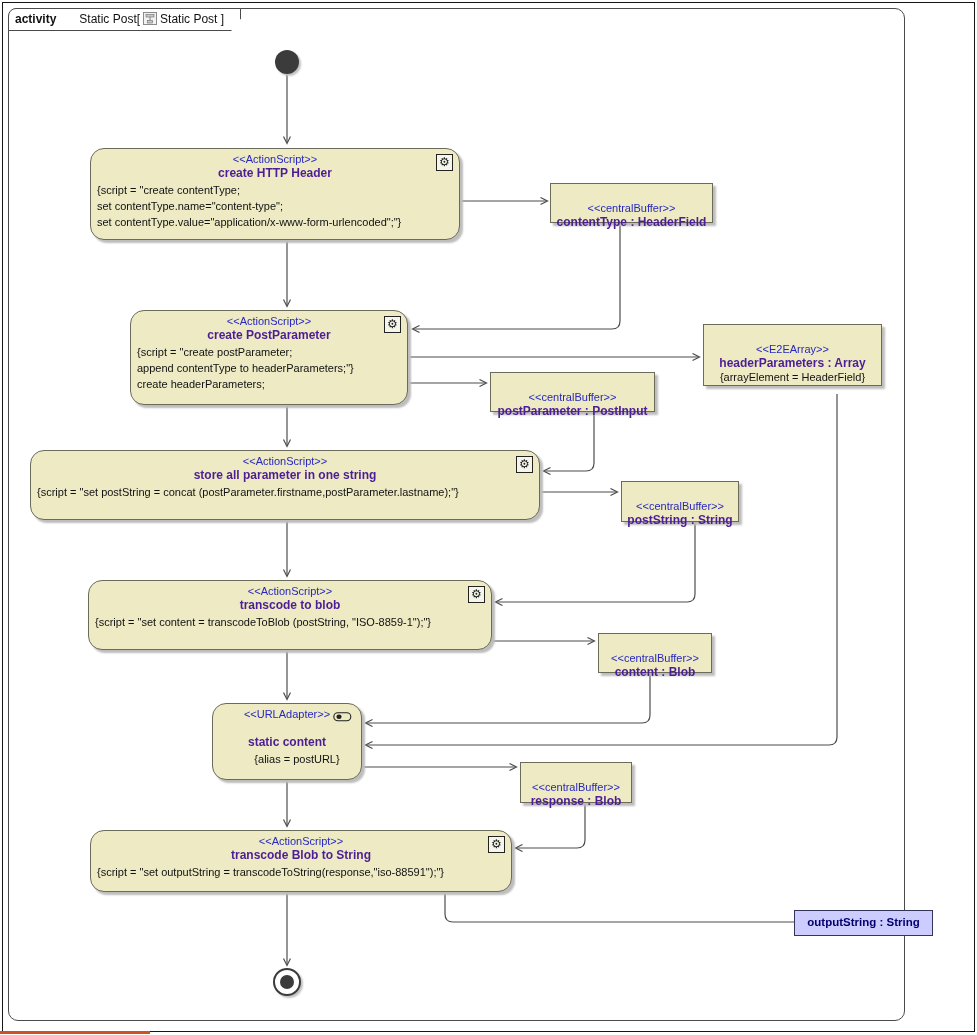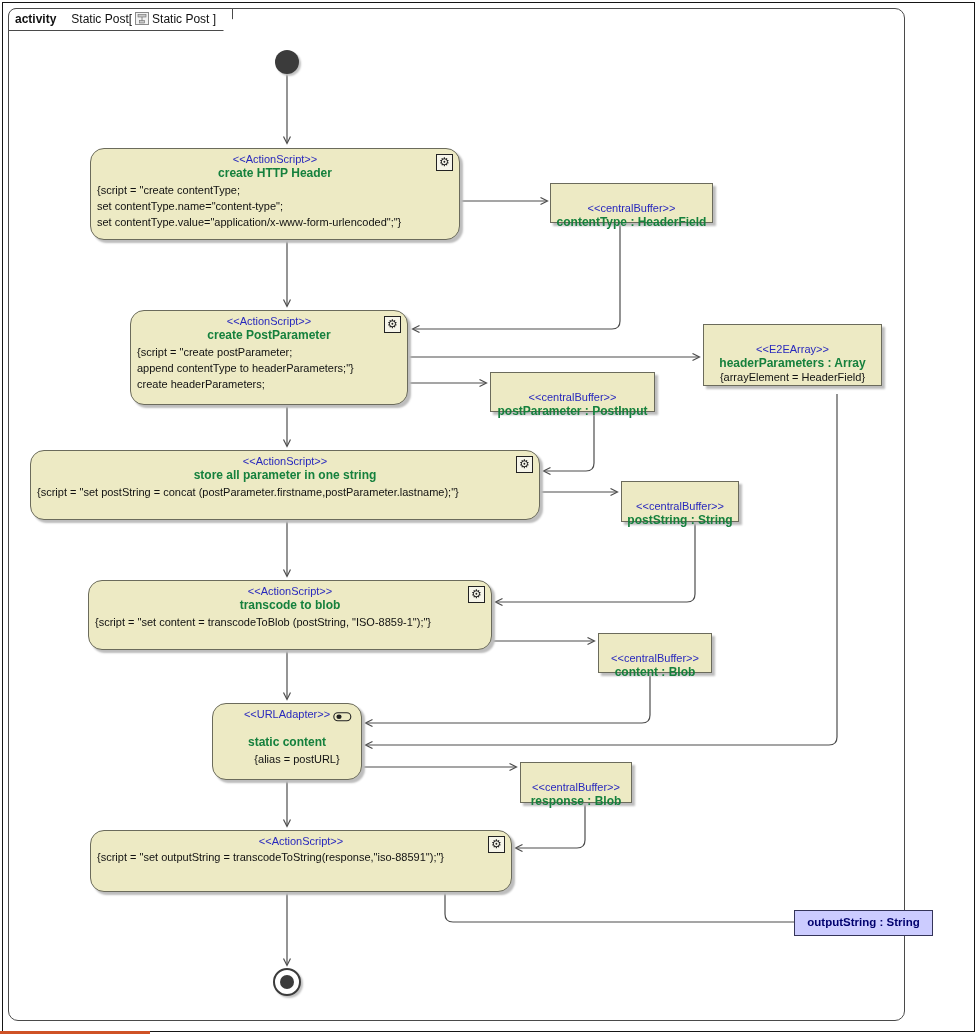--- a/index.html
+++ b/index.html
@@ -8,30 +8,30 @@
   .window-border{position:absolute;left:2px;top:2px;width:971px;height:1028px;
           border:1px solid #151515;z-index:0;}
   .bottom-artifact{position:absolute;left:0px;top:1031px;width:150px;height:3px;
           background:#cf5226;z-index:0;}
   .frame{position:absolute;left:8px;top:8px;width:895px;height:1011px;
           border:1px solid #4a4a4a;border-radius:10px;z-index:1;}
   .title-tab{position:absolute;left:8px;top:8px;height:19px;background:#ffffff;
           border:1px solid #4a4a4a;border-radius:8px 0 0 0;z-index:5;
           display:flex;align-items:center;gap:3px;padding:0 16px 2px 6px;font-size:12px;color:#111;
           clip-path:polygon(0 0,100% 0,100% 45%,calc(100% - 10px) 100%,0 100%);}
-  .title-tab b{font-weight:bold;margin-right:12px;}
+  .title-tab b{font-weight:bold;margin-right:20px;}
   .edges{position:absolute;left:0;top:0;width:977px;height:1035px;z-index:1;}
   .edges path{stroke:#4d4d4d;stroke-width:1.2;fill:none;}
 
   .action{position:absolute;background:#edeac4;border:1px solid #6b6b5c;border-radius:14px;
           box-shadow:3px 3px 2px #bdbdbd;text-align:center;z-index:2;padding-top:4px;box-sizing:border-box;}
   .buffer{position:absolute;background:#edeac4;border:1px solid #6b6b5c;
           box-shadow:3px 3px 2px #bdbdbd;text-align:center;z-index:2;padding-top:18px;box-sizing:border-box;}
   .stereo{font-size:11px;color:#2828bd;white-space:nowrap;}
-  .nm{font-size:12px;font-weight:bold;color:#15803d;white-space:nowrap;margin-top:1px;}
+  .nm{font-size:12px;font-weight:bold;color:#4c1d95;white-space:nowrap;margin-top:1px;}
   .script{text-align:left;font-size:11px;color:#111;padding:2px 6px 0 6px;line-height:16px;}
   .tag{font-size:11px;color:#111;margin-top:1px;white-space:nowrap;}
   .gearbox{position:absolute;top:5px;right:6px;width:15px;height:15px;border:1px solid #222;
           background:#f6f5ea;font-size:12px;line-height:14px;text-align:center;color:#222;}
   .urlicon{position:absolute;top:8px;right:9px;}
 
   .param{position:absolute;left:794px;top:910px;width:137px;height:24px;background:#ccccff;
           border:1px solid #35355a;z-index:4;text-align:center;font-size:11.5px;font-weight:bold;
           color:#00006e;line-height:22px;}
 
@@ -173,20 +173,21 @@
   </div>
 
   <div class="buffer" style="left:520px;top:762px;width:112px;height:41px;">
     <div class="stereo">&lt;&lt;centralBuffer&gt;&gt;</div>
     <div class="nm">response : Blob</div>
   </div>
 
   <div class="action" style="left:90px;top:830px;width:422px;height:62px;">
     <div class="gearbox">⚙</div>
     <div class="stereo">&lt;&lt;ActionScript&gt;&gt;</div>
+    <div class="nm">transcode Blob to String</div>
     <div class="script">
       <div>{script = "set outputString = transcodeToString(response,"iso-88591");"}</div>
     </div>
   </div>
 
   <div class="param">outputString : String</div>
 
 </div>
 
 </body></html>

